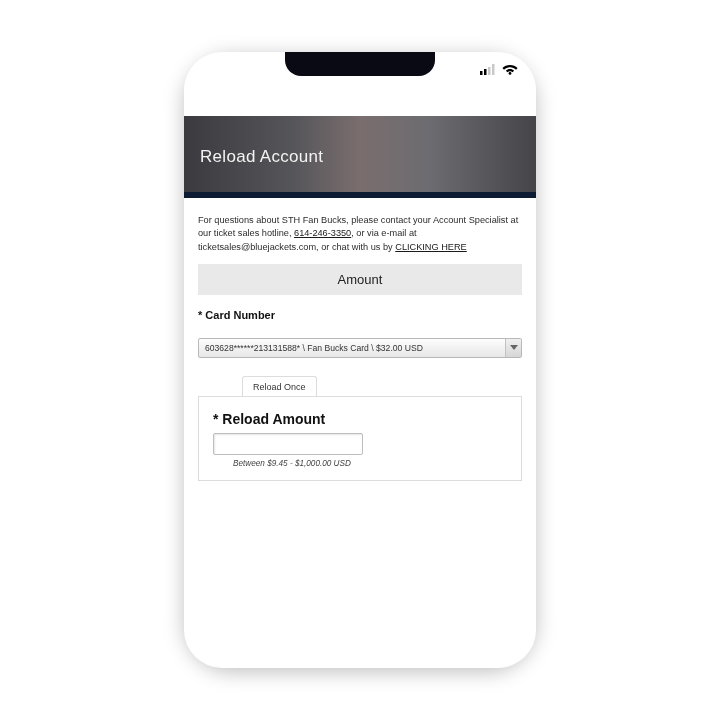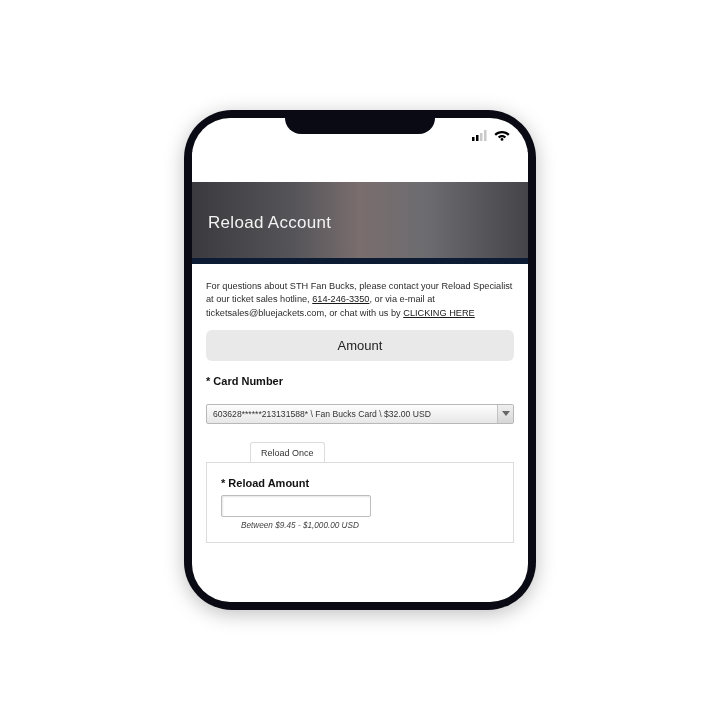--- a/index.html
+++ b/index.html
@@ -8,24 +8,24 @@
     height: 720px;
     background: #ffffff;
     display: flex;
     align-items: center;
     justify-content: center;
     font-family: Arial, Helvetica, sans-serif;
     overflow: hidden;
   }
   .phone-frame {
     width: 352px;
-    height: 500px;
+    height: 616px;
     background: #0a0a14;
     border-radius: 48px;
-    padding: 8px;
+    padding: 0;
     position: relative;
     box-shadow: 0 4px 20px rgba(0,0,0,0.25);
   }
   .phone-screen {
     width: 100%;
     height: 100%;
     background: #ffffff;
     border-radius: 38px;
     overflow: hidden;
     position: relative;
@@ -91,21 +91,20 @@
     text-decoration: underline;
     margin-top: 26px;
   }
   .amount-bar {
     background: #e9e9e9;
     text-align: center;
     padding: 8px 0;
     font-size: 13px;
     color: #222;
     margin: 8px 0 14px 0;
-    border-radius: 6px;
   }
   .field-label {
     font-size: 11px;
     font-weight: bold;
     color: #111;
     margin-bottom: 17px;
   }
   .select-wrap {
     position: relative;
     width: 100%;
@@ -145,21 +144,21 @@
     color: #333;
     padding: 5px 10px 4px 10px;
     border-top-left-radius: 3px;
     border-top-right-radius: 3px;
   }
   .tab-panel {
     border: 1px solid #dcdcdc;
     padding: 14px 14px 12px 14px;
   }
   .reload-label {
-    font-size: 11px;
+    font-size: 14px;
     font-weight: bold;
     color: #111;
     margin-bottom: 6px;
   }
   .amount-input {
     width: 150px;
     height: 22px;
     border: 1px solid #bdbdbd;
     border-radius: 2px;
     background: #fff;
@@ -203,21 +202,21 @@
     <div class="content-top-gap"></div>
 
     <div class="hero">
       <div class="hero-title">Reload Account</div>
     </div>
 
     <div class="body-area">
 
 
       <p class="note-text">
-        <span>For questions about STH Fan Bucks, please contact your Reload Specialist at our ticket sales hotline, </span><span class="lnk">614-246-3350</span><span>, or via e-mail at ticketsales@bluejackets.com, or chat with us by </span><span class="lnk">CLICKING HERE</span>
+        <span>For questions about STH Fan Bucks, please contact your Account Specialist at our ticket sales hotline, </span><span class="lnk">614-246-3350</span><span>, or via e-mail at ticketsales@bluejackets.com, or chat with us by </span><span class="lnk">CLICKING HERE</span>
       </p>
 
       <div class="amount-bar">Amount</div>
 
       <div class="field-label">* Card Number</div>
       <div class="select-wrap">
         <div class="select-box">603628******213131588* \ Fan Bucks Card \ $32.00 USD</div>
         <div class="select-caret">
           <svg width="8" height="6" viewBox="0 0 8 6">
               <path d="M0 0 L8 0 L4 5 Z" fill="#666"></path>

